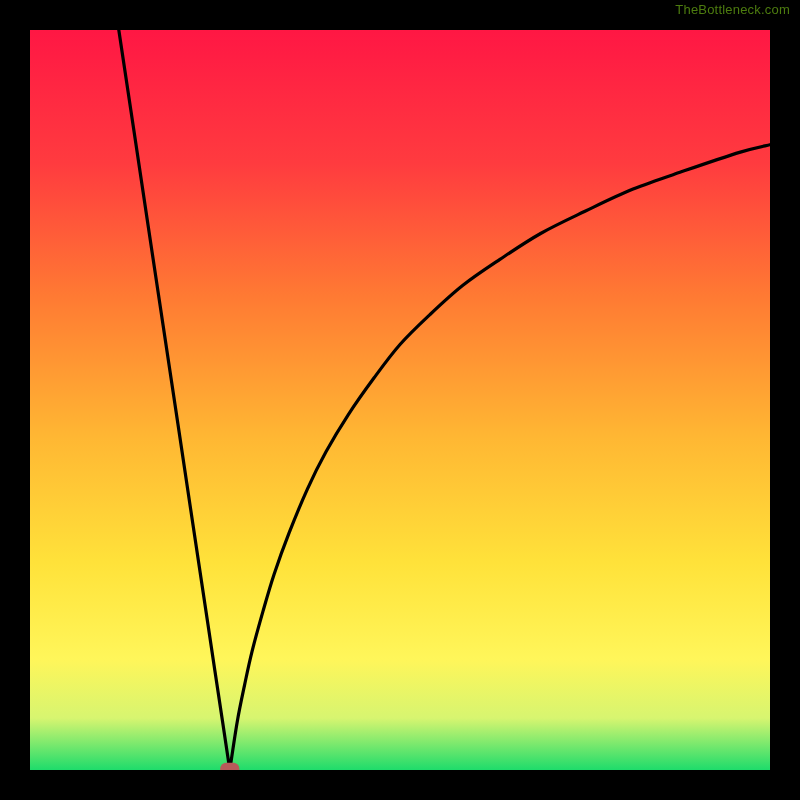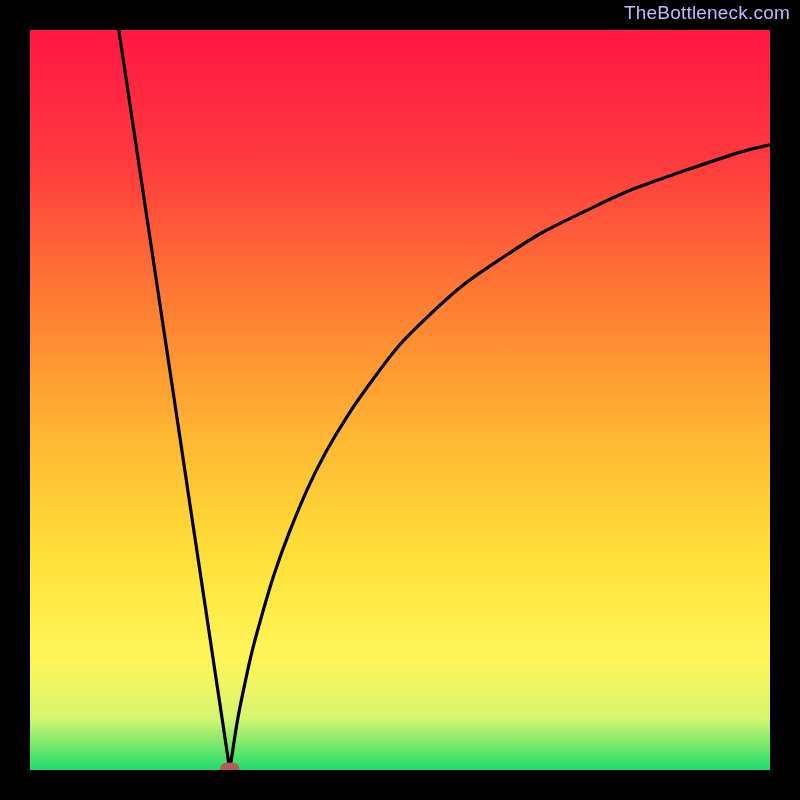--- a/index.html
+++ b/index.html
@@ -14,22 +14,22 @@
   .frame {
     position: relative;
     width: 800px;
     height: 800px;
     background: #000;
   }
   .watermark {
     position: absolute;
     top: 2px;
     right: 10px;
-    color: #c4b5fd;
-    font-size: 19px;
+    color: #4d7c0f;
+    font-size: 13px;
     font-weight: 400;
     letter-spacing: 0.2px;
     z-index: 5;
   }
   .plot-area {
     position: absolute;
     left: 30px;
     top: 30px;
     width: 740px;
     height: 740px;

